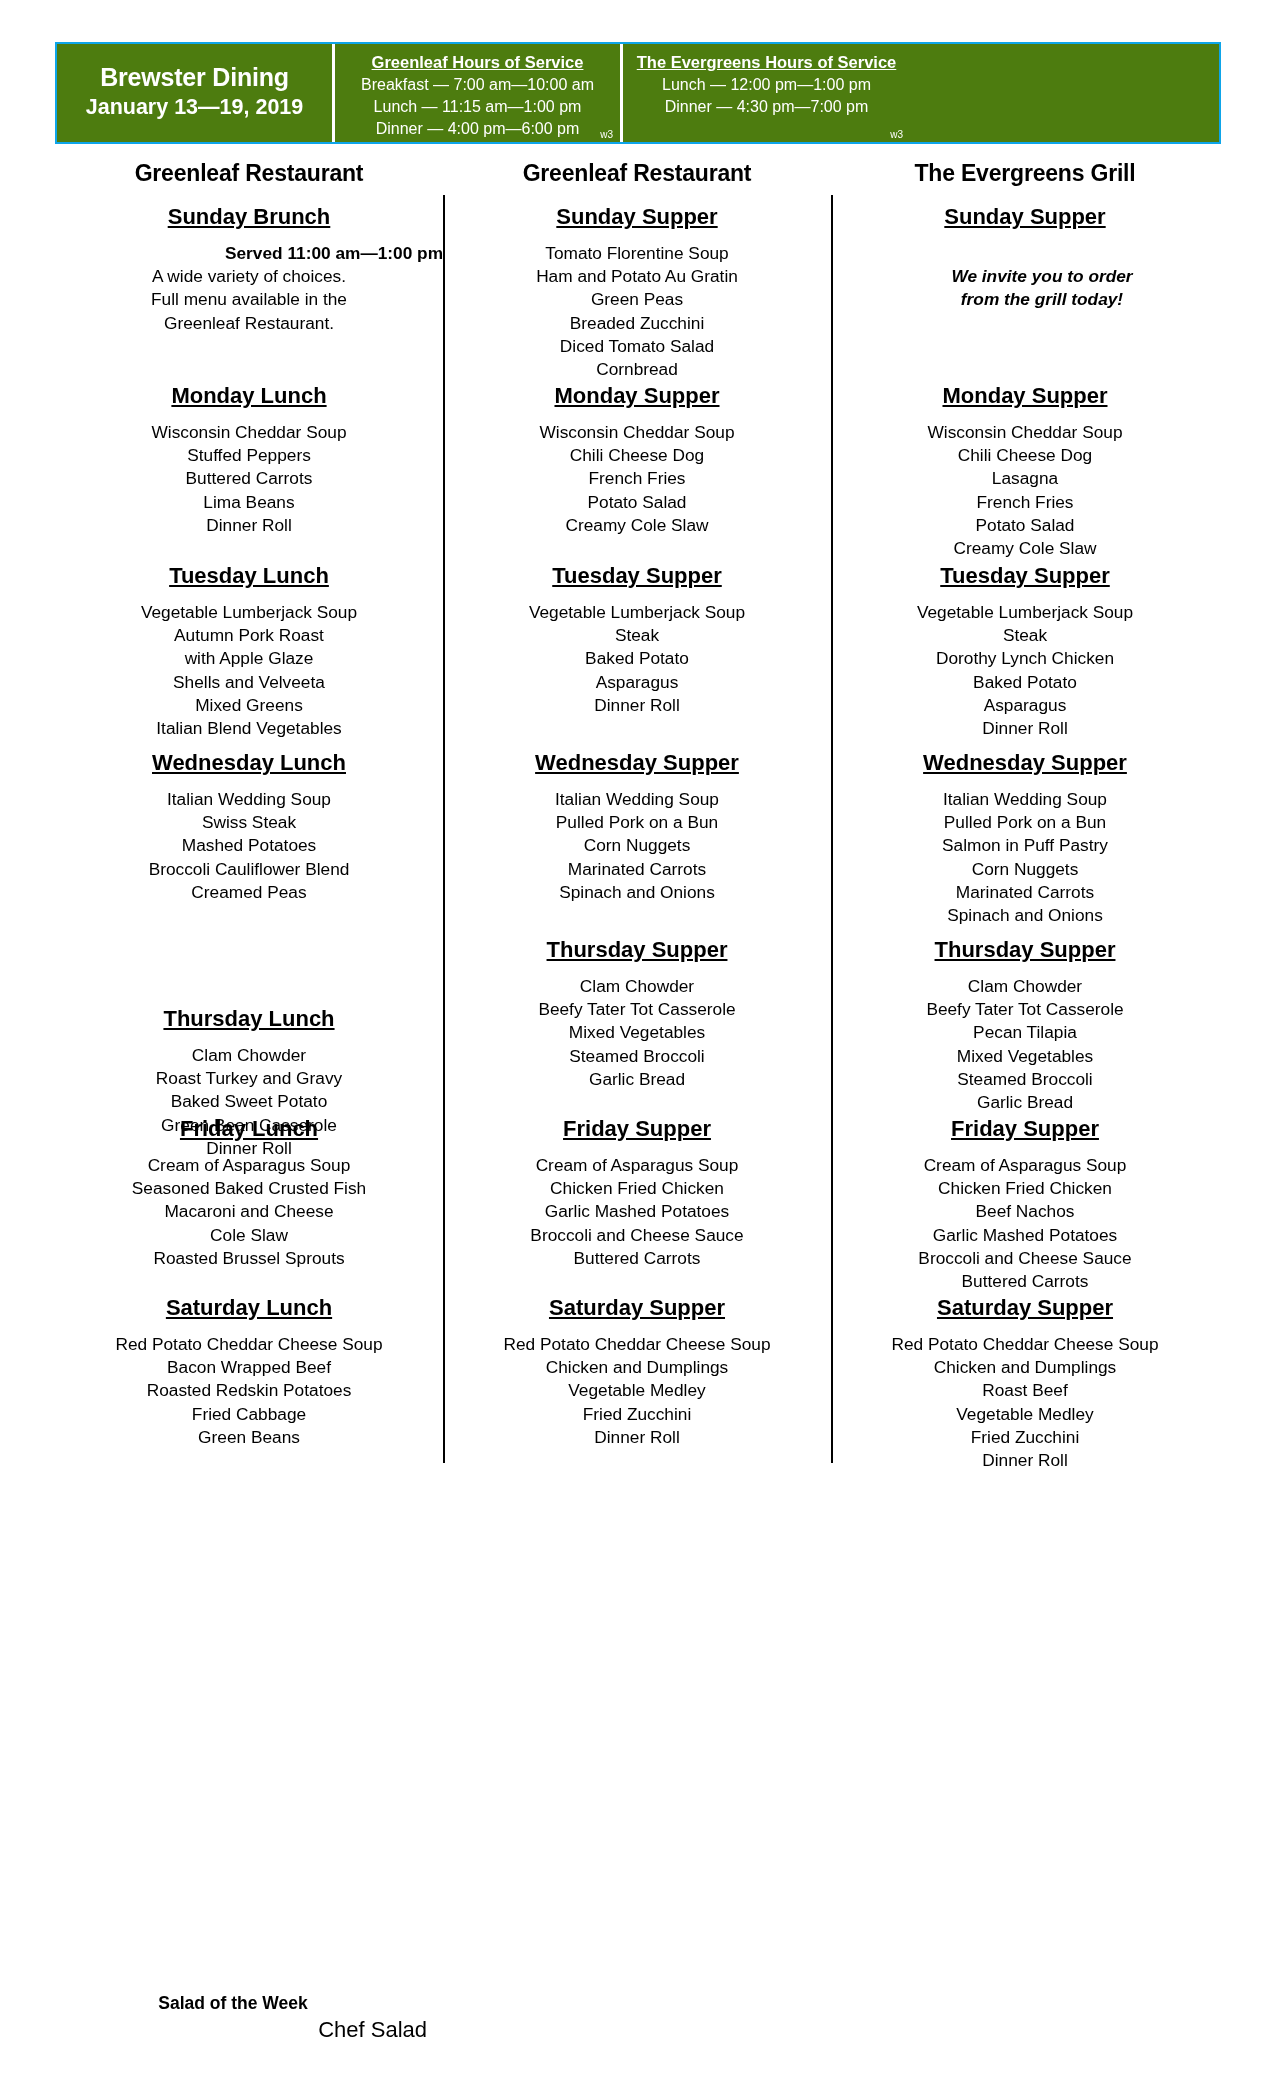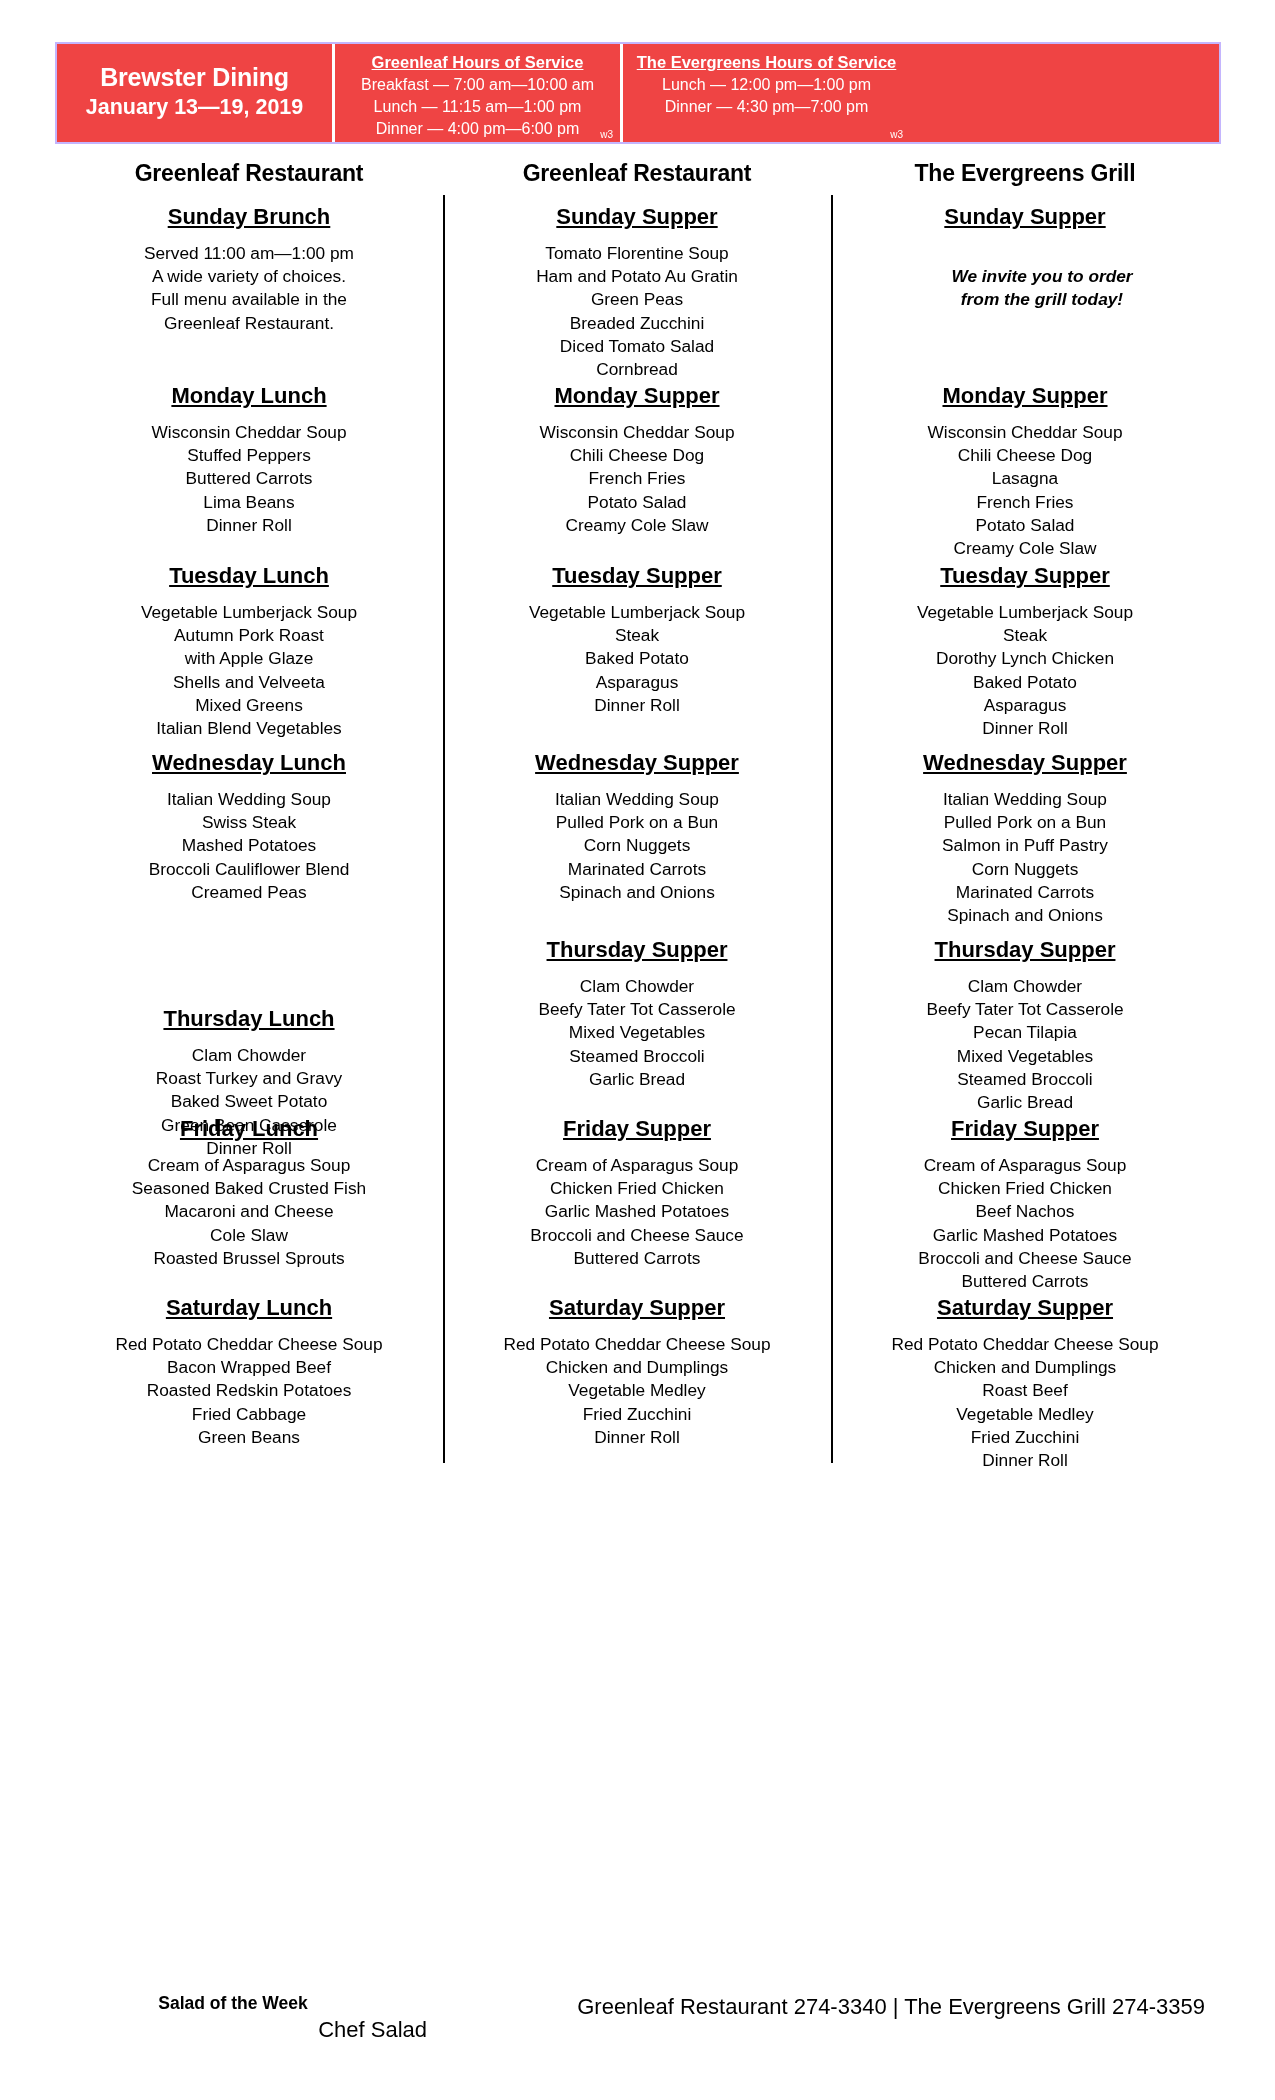--- a/index.html
+++ b/index.html
@@ -20,22 +20,22 @@
     height: 2100px;
     box-sizing: border-box;
     padding: 42px 55px 0 55px;
   }
 
   
   .header-bar {
     display: flex;
     width: 1166px;
     height: 102px;
-    background: #ef4444;
-    border: 2px solid #c4b5fd;
+    background: #4d7c0f;
+    border: 2px solid #0ea5e9;
     box-sizing: border-box;
   }
   .header-cell {
     box-sizing: border-box;
     display: flex;
     flex-direction: column;
     align-items: center;
     justify-content: center;
     position: relative;
     color: #ffffff;
@@ -128,21 +128,21 @@
     line-height: 1.25;
     margin-bottom: 11px;
   }
   .meal-items {
     font-size: 17.3px;
     line-height: 1.345;
   }
   .meal-items div {
     white-space: nowrap;
   }
-  .item-bold { font-weight: normal; }
+  .item-bold { font-weight: bold; text-align: right; }
   .item-italic-bold { font-weight: bold; font-style: italic; padding-left: 34px; }
 
   
   .footer {
     position: absolute;
     left: 39px;
     right: 55px;
     bottom: 54px;
     display: flex;
     align-items: flex-start;
@@ -430,17 +430,16 @@
         </div>
       </div>
     </div>
 
   <div class="footer">
     <div class="footer-left">
       <div class="footer-head">Salad of the Week</div>
       <div class="footer-line">Chef Salad</div>
     </div>
     <div class="footer-right">
-      <div class="footer-line">Greenleaf Restaurant 274-3340  |  The Evergreens Grill 274-3359</div>
     </div>
   </div>
 
 </div>
 
 </body></html>

